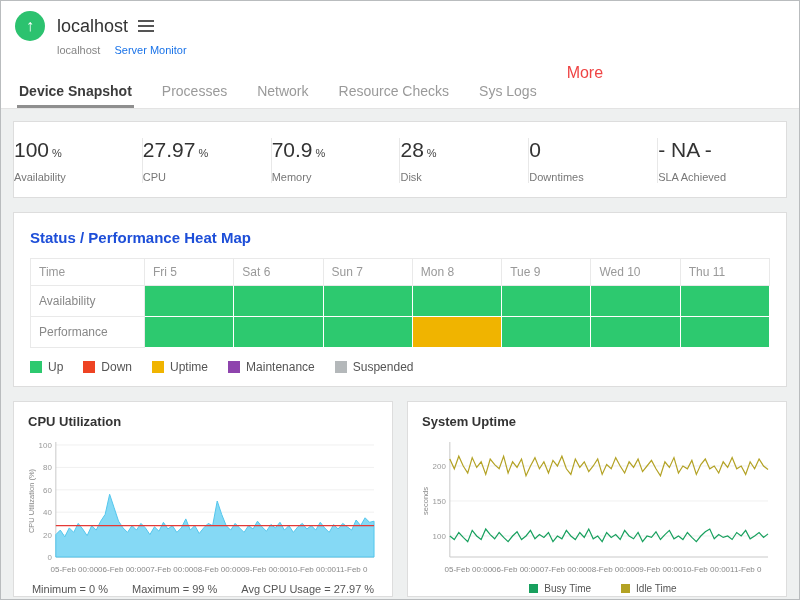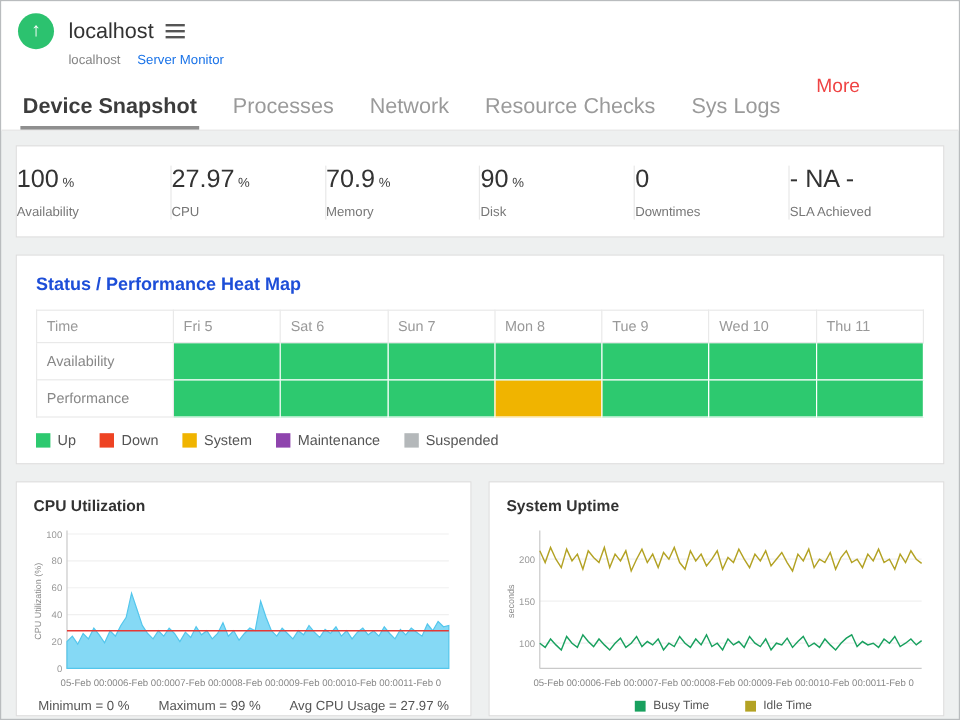--- a/index.html
+++ b/index.html
@@ -10,21 +10,21 @@
   .header-top{display:flex;align-items:center;}
   .avatar{width:30px;height:30px;border-radius:50%;background:#2cc26f;display:flex;align-items:center;
           justify-content:center;color:#fff;font-size:16px;font-weight:bold;flex:0 0 auto;}
   .title{font-size:18px;color:#333;margin-left:12px;}
   .hamburger{display:inline-block;margin-left:10px;width:18px;height:14px;position:relative;cursor:pointer;}
   .hamburger i{position:absolute;top:6px;left:0;width:16px;height:2px;background:#555;
                box-shadow:0 -5px 0 #555,0 5px 0 #555;}
   .breadcrumb{margin:3px 0 0 42px;font-size:11px;color:#858585;display:flex;gap:14px;}
   .breadcrumb .link{color:#1a73e8;cursor:pointer;}
   .tabs{display:flex;align-items:flex-end;gap:26px;padding:8px 0 0 2px;}
-  .tab{font-size:18px;color:#9a9a9a;padding:6px 2px 9px;cursor:pointer;white-space:nowrap;}
+  .tab{font-size:14px;color:#9a9a9a;padding:6px 2px 9px;cursor:pointer;white-space:nowrap;}
   .tab.active{color:#3c3c3c;font-weight:bold;border-bottom:3px solid #8f8f8f;padding-bottom:6px;}
   .more{font-size:16px;color:#ef4444;padding:0 2px 26px;cursor:pointer;}
   
   .stats-card{margin:12px 12px 0;background:#fff;border:1px solid #ddd;display:flex;padding:16px 0 14px;}
   .stat{flex:1;border-right:1px solid #e8e8e8;}
   .stat:last-child{border-right:none;}
   .stat-value{font-size:21px;color:#333;}
   .stat-unit{font-size:11px;color:#444;margin-left:3px;}
   .stat-label{font-size:11px;color:#777;margin-top:9px;}
   
@@ -89,21 +89,21 @@
       </div>
       <div class="stat">
         <div class="stat-value"><span>27.97</span><span class="stat-unit">%</span></div>
         <div class="stat-label">CPU</div>
       </div>
       <div class="stat">
         <div class="stat-value"><span>70.9</span><span class="stat-unit">%</span></div>
         <div class="stat-label">Memory</div>
       </div>
       <div class="stat">
-        <div class="stat-value"><span>90</span><span class="stat-unit">%</span></div>
+        <div class="stat-value"><span>28</span><span class="stat-unit">%</span></div>
         <div class="stat-label">Disk</div>
       </div>
       <div class="stat">
         <div class="stat-value"><span>0</span></div>
         <div class="stat-label">Downtimes</div>
       </div>
       <div class="stat">
         <div class="stat-value"><span>- NA -</span></div>
         <div class="stat-label">SLA Achieved</div>
       </div>
@@ -151,21 +151,21 @@
         <span class="legend-item">
           <span class="legend-swatch" style="background:#2dc96f"></span>
           <span>Up</span>
         </span>
         <span class="legend-item">
           <span class="legend-swatch" style="background:#ee4323"></span>
           <span>Down</span>
         </span>
         <span class="legend-item">
           <span class="legend-swatch" style="background:#f0b400"></span>
-          <span>System</span>
+          <span>Uptime</span>
         </span>
         <span class="legend-item">
           <span class="legend-swatch" style="background:#8e44ad"></span>
           <span>Maintenance</span>
         </span>
         <span class="legend-item">
           <span class="legend-swatch" style="background:#b4b8ba"></span>
           <span>Suspended</span>
         </span>
       </div>

